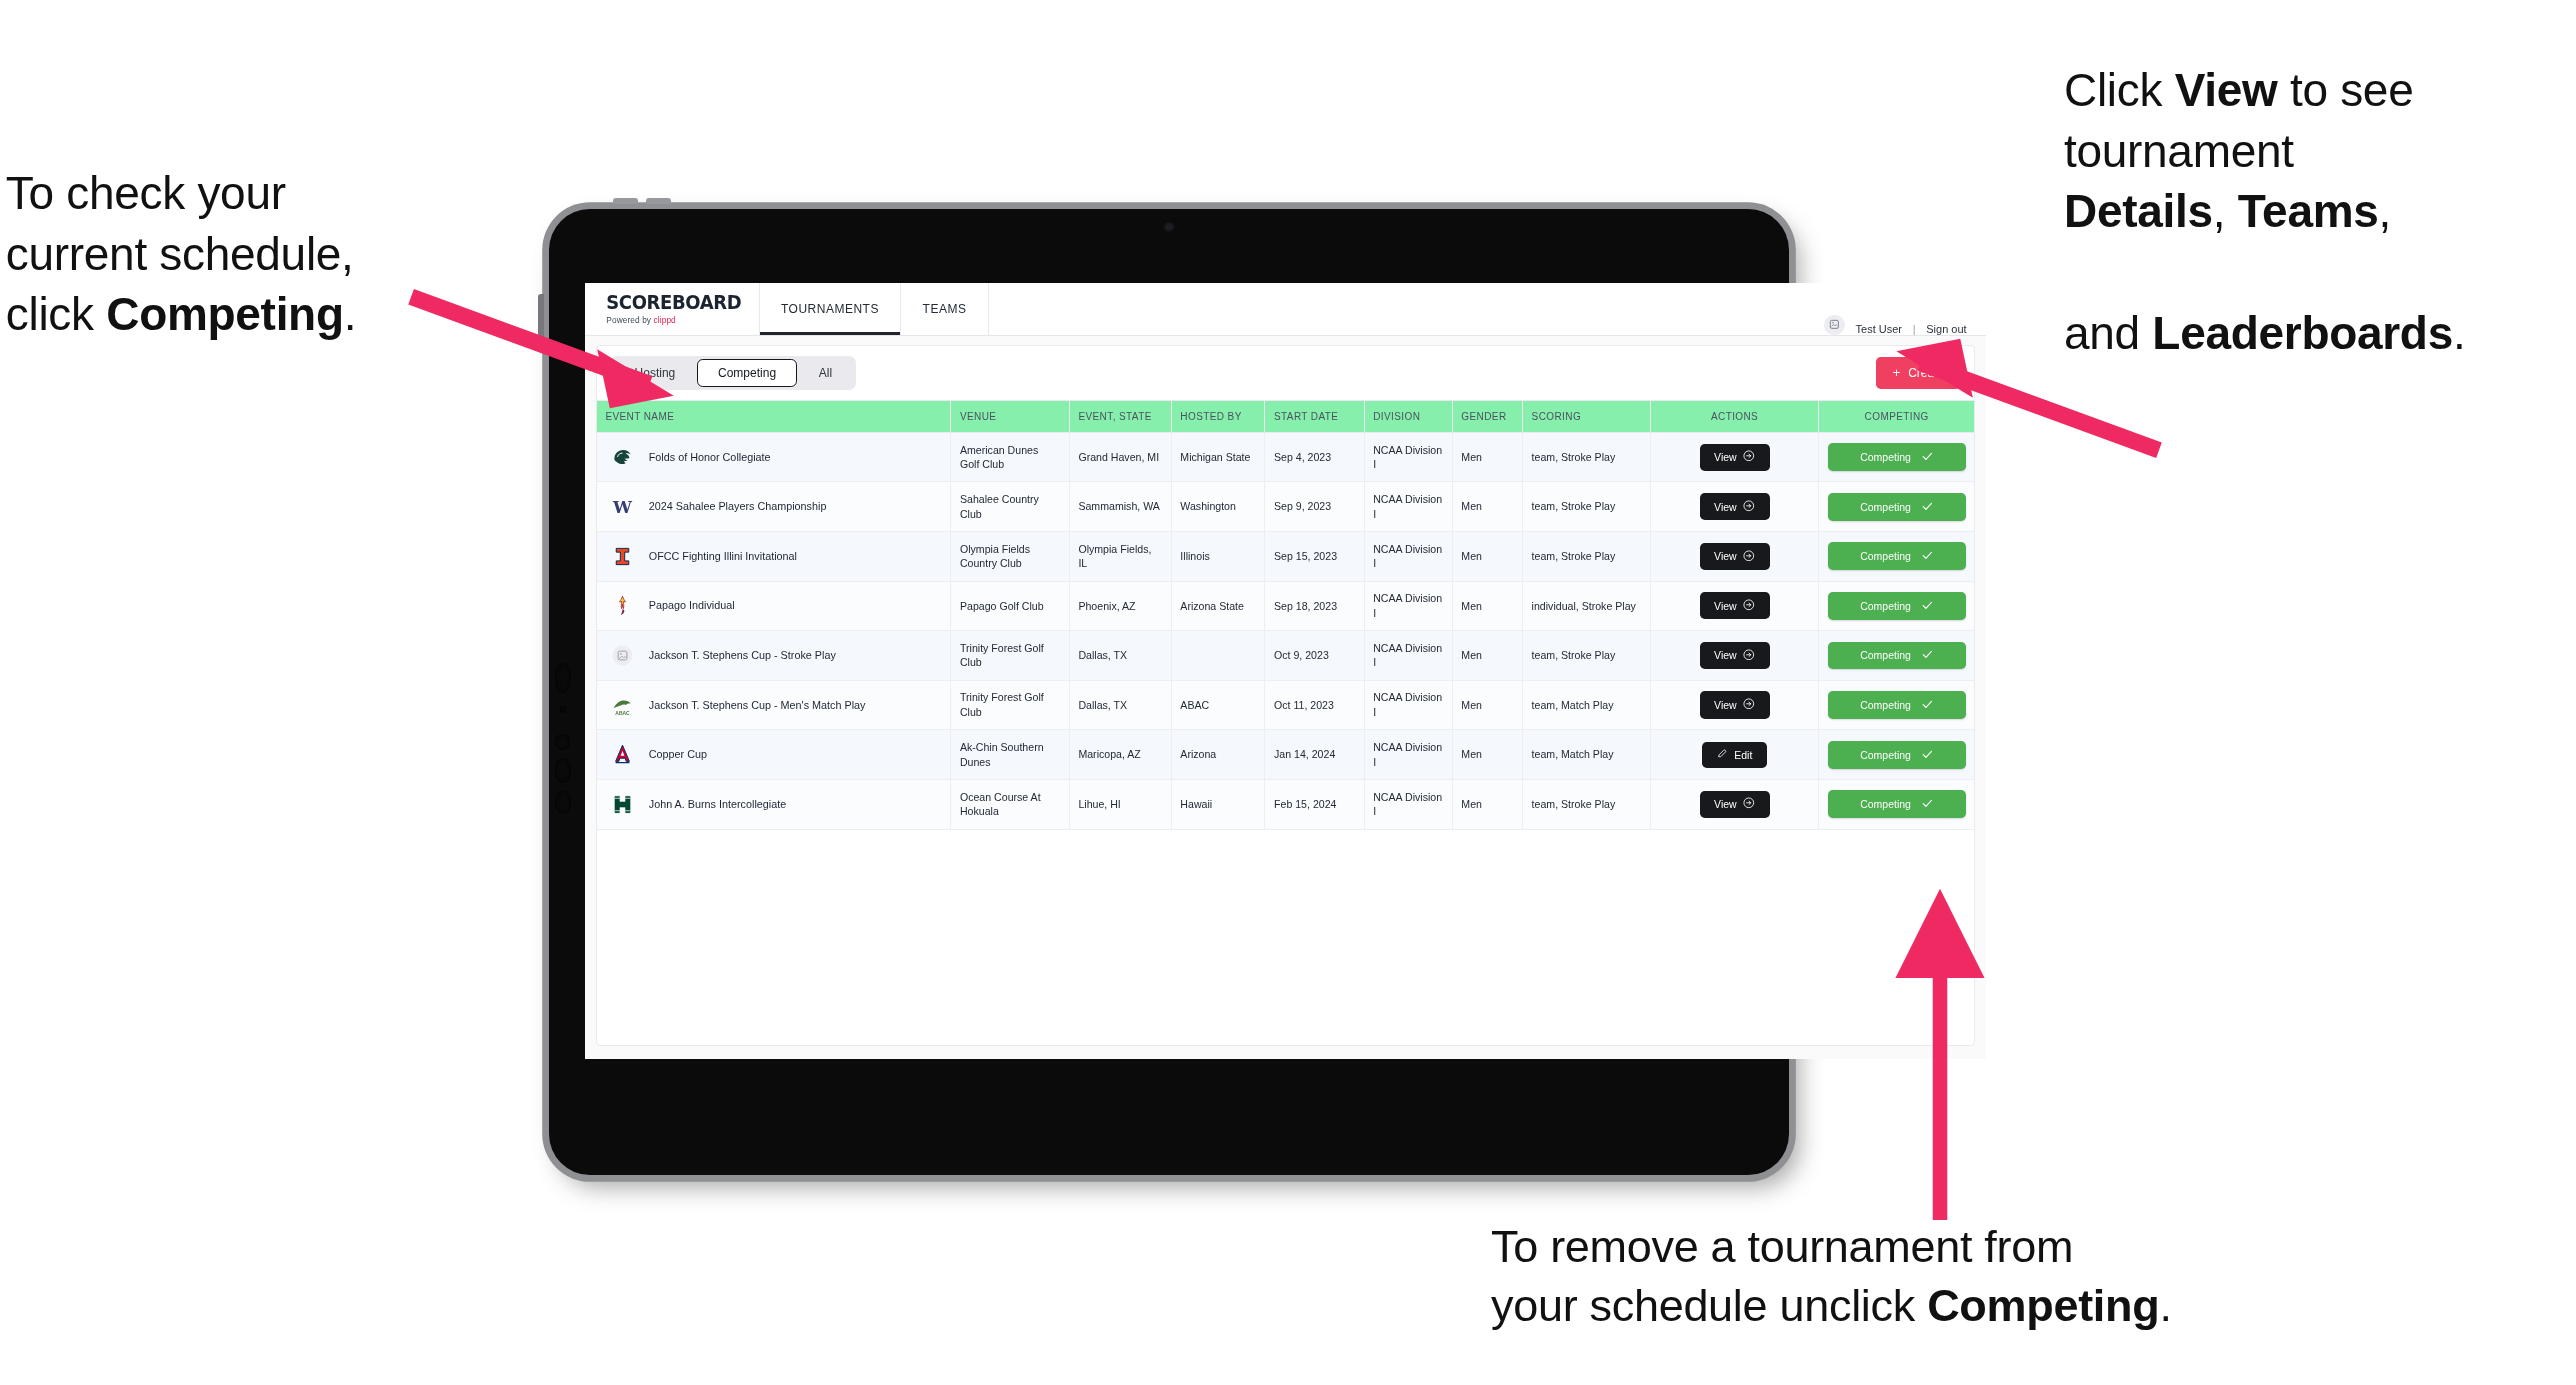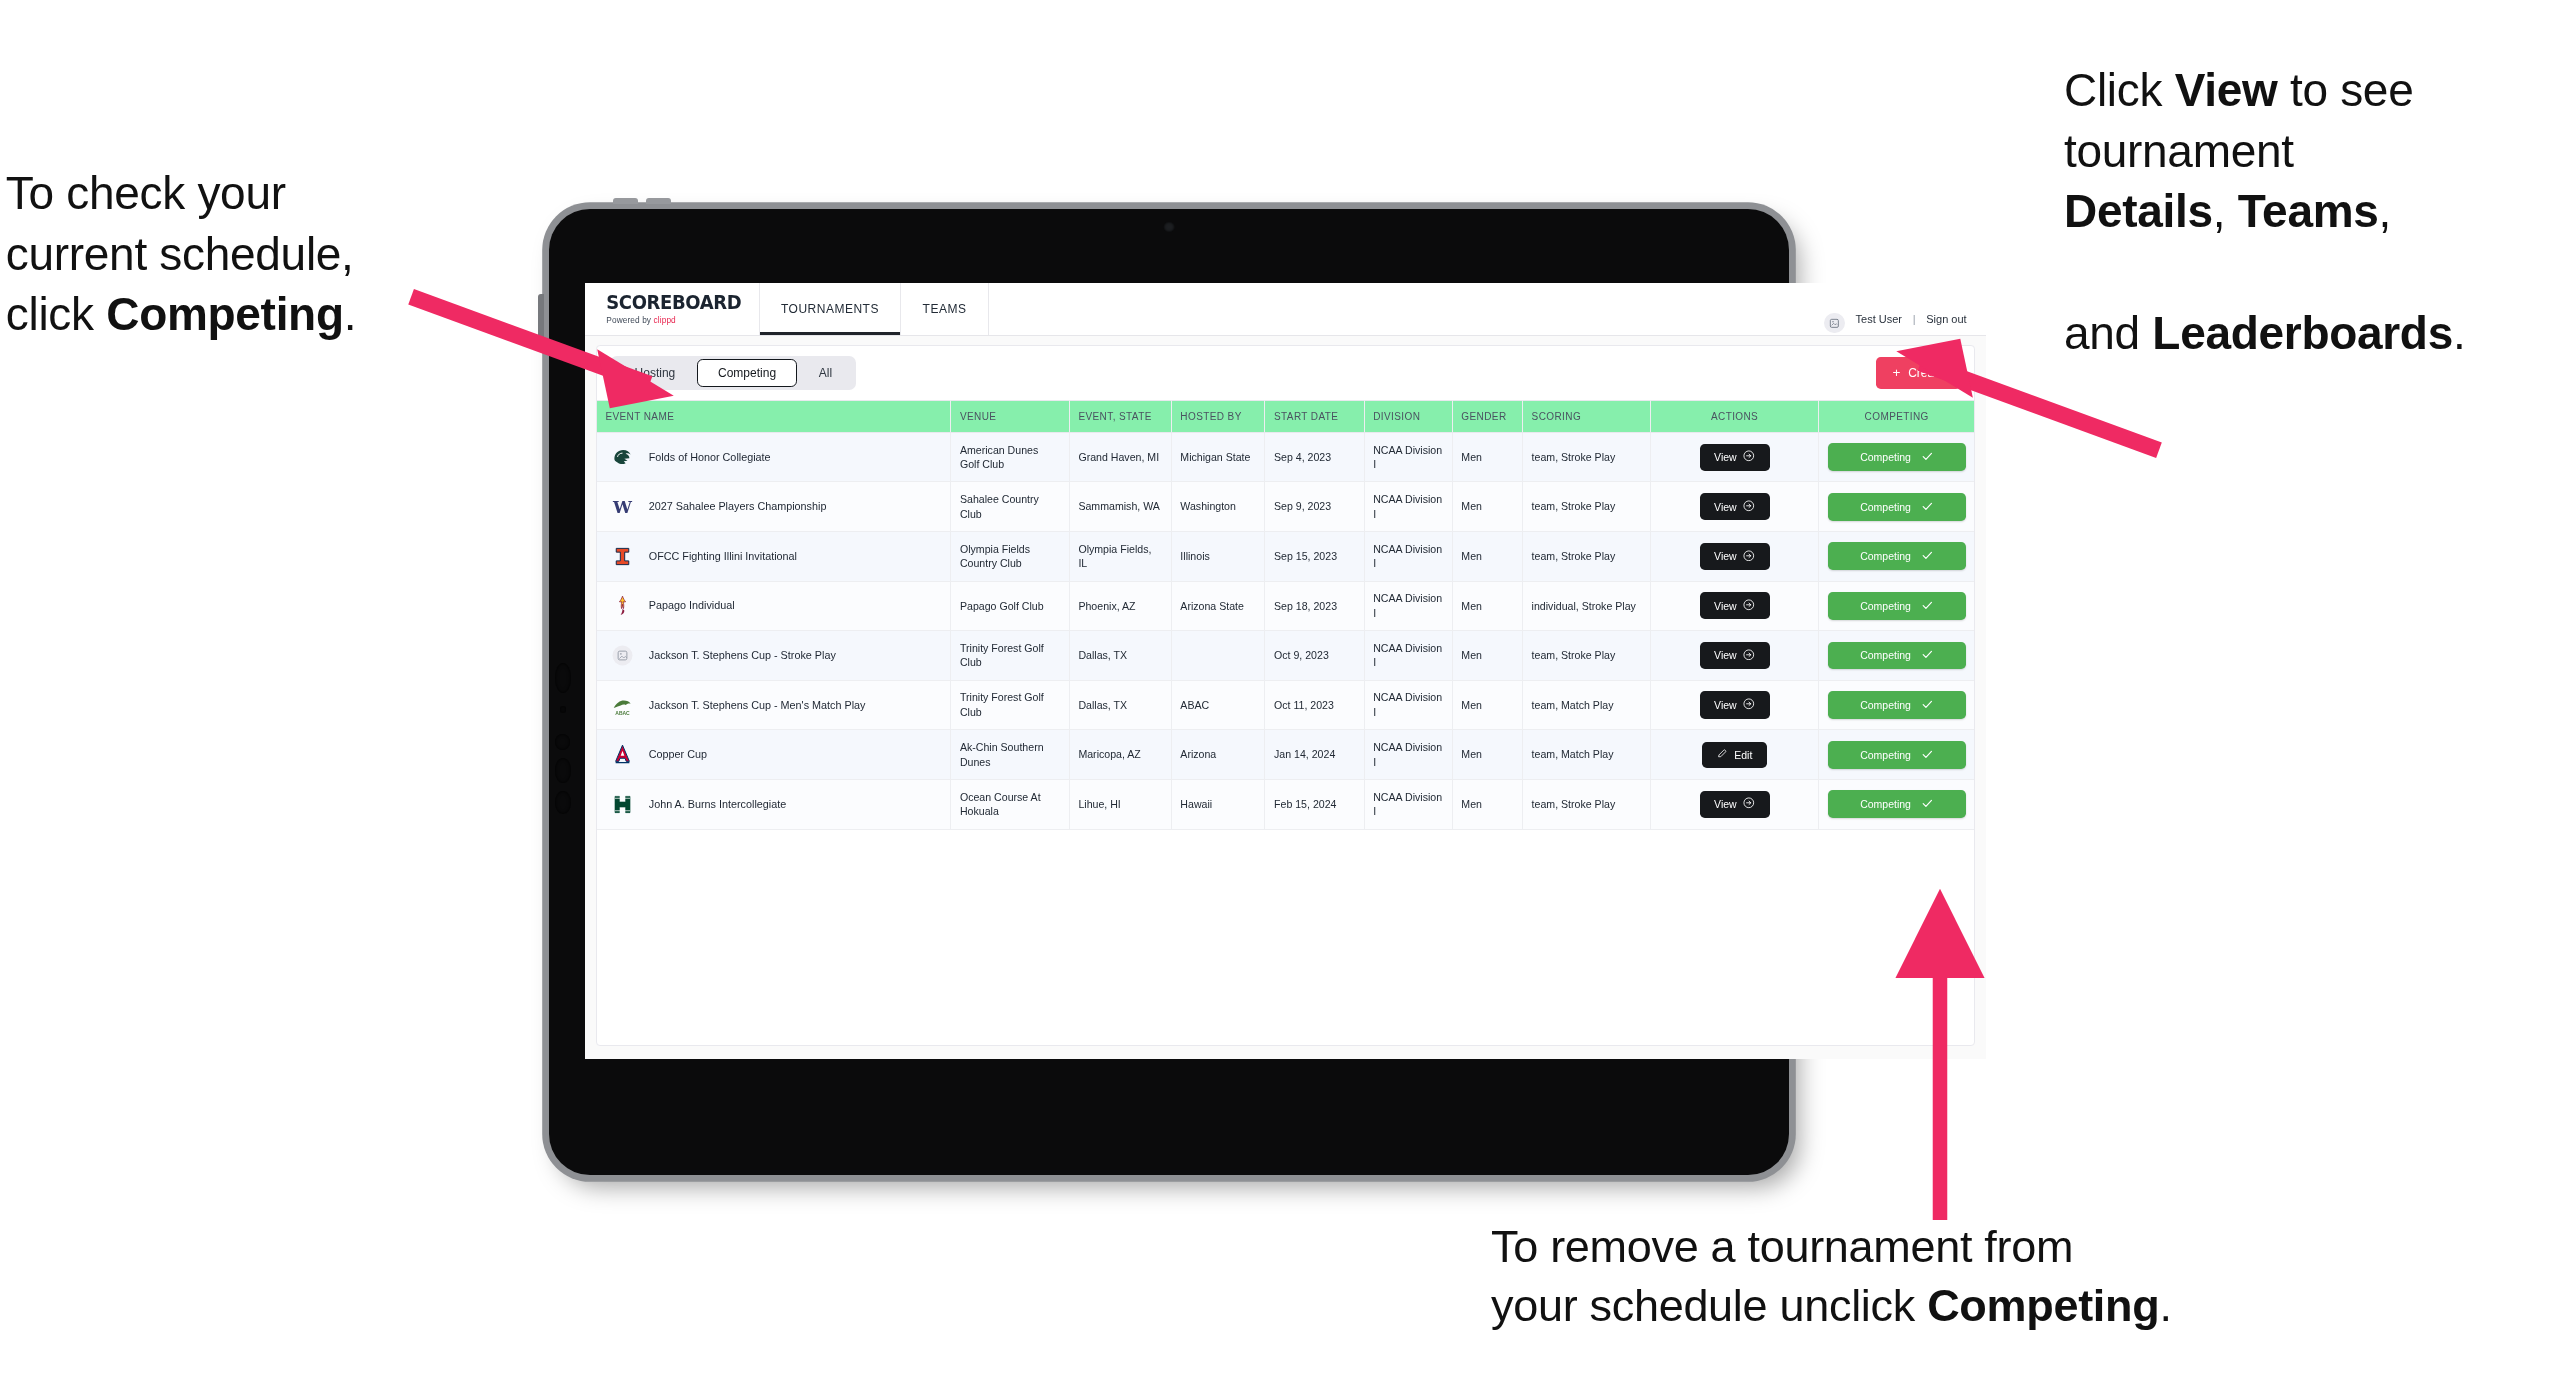--- a/index.html
+++ b/index.html
@@ -89,21 +89,21 @@
   .brand-sub { font-size: 8.3px; color:#404a58; margin-top: 4.8px; letter-spacing: 0.1px; }
   .brand-sub em { font-style: normal; color:#e8254f; font-weight:400; }
   .navtab {
     display:flex; align-items:center; padding: 0 21.3px;
     font-size: 12px; letter-spacing: 0.5px; color:#222b36;
     border-left: 1px solid #e8e8ec; cursor: pointer;
   }
   .navtab.active { box-shadow: inset 0 -2.9px 0 #20242b; }
   .nav-spacer { flex: 1; border-left: 1px solid #e8e8ec; }
   .appbar-right {
-    display:flex; align-items:flex-start; gap: 10.7px; padding: 0 19.4px;
+    display:flex; align-items:flex-end; gap: 10.7px; padding: 0 19.4px;
     font-size: 11px; color:#2a323d;margin-top:30px;
   }
   .avatar {
     width: 20.4px; height: 20.4px; border-radius: 50%;
     background:#ececf1; display:flex; align-items:center; justify-content:center;
     color:#6d7581; font-size: 9.7px;
   }
   .appbar-right .sep { color:#99a0ab; }
   .appbar-right a { color:#2a323d; text-decoration:none; cursor:pointer; }
 
@@ -337,21 +337,21 @@
                   </td>
                 </tr>
                 <tr>
                   <td>
                     <div class="evt">
                       <span class="logo">
                         <svg width="25" height="25" viewBox="0 0 40 40" aria-hidden="true" style="font-size:10.9px">
                           <text x="20" y="31" font-family="DejaVu Serif, serif" font-size="27" font-weight="700" fill="#363C74" text-anchor="middle">W</text>
                         </svg>
                       </span>
-                      <span class="evt-name">2027 Sahalee Players Championship</span>
+                      <span class="evt-name">2024 Sahalee Players Championship</span>
                     </div>
                   </td>
                   <td>Sahalee Country Club</td>
                   <td>Sammamish, WA</td>
                   <td>Washington</td>
                   <td>Sep 9, 2023</td>
                   <td>NCAA Division I</td>
                   <td>Men</td>
                   <td>team, Stroke Play</td>
                   <td class="act"><button class="pill-dark">

